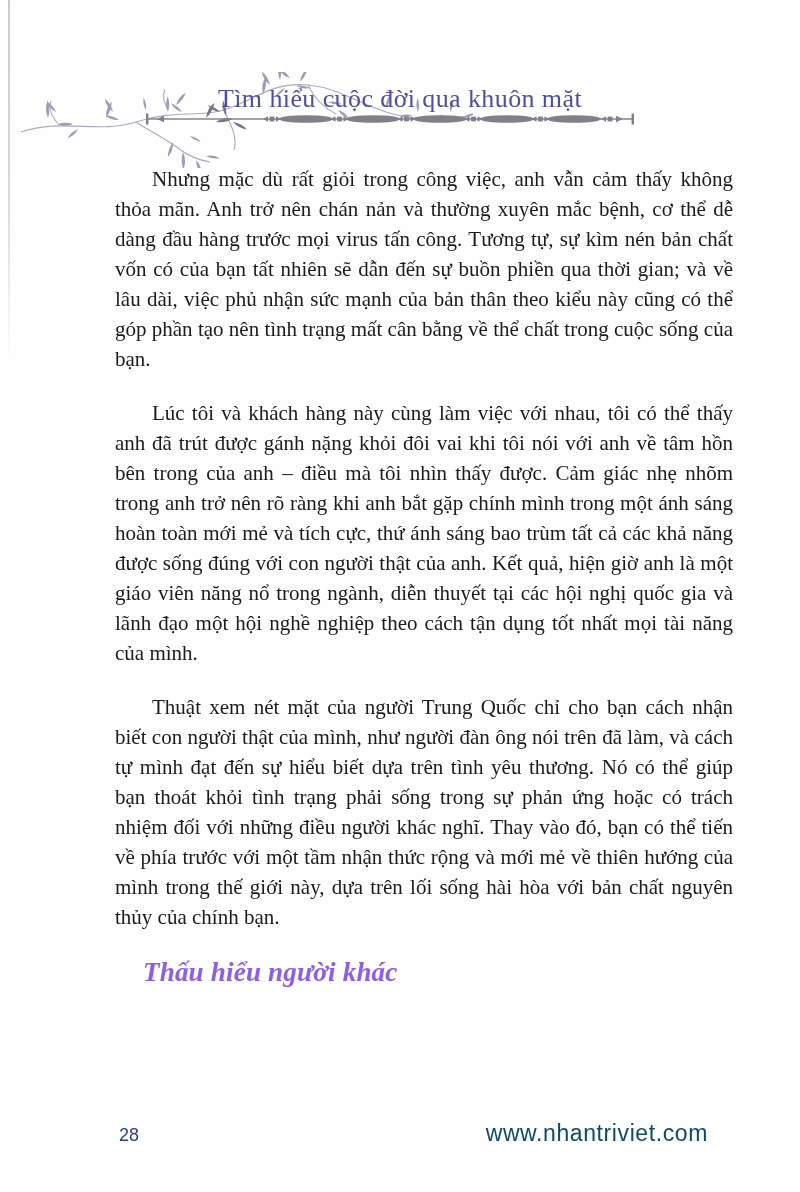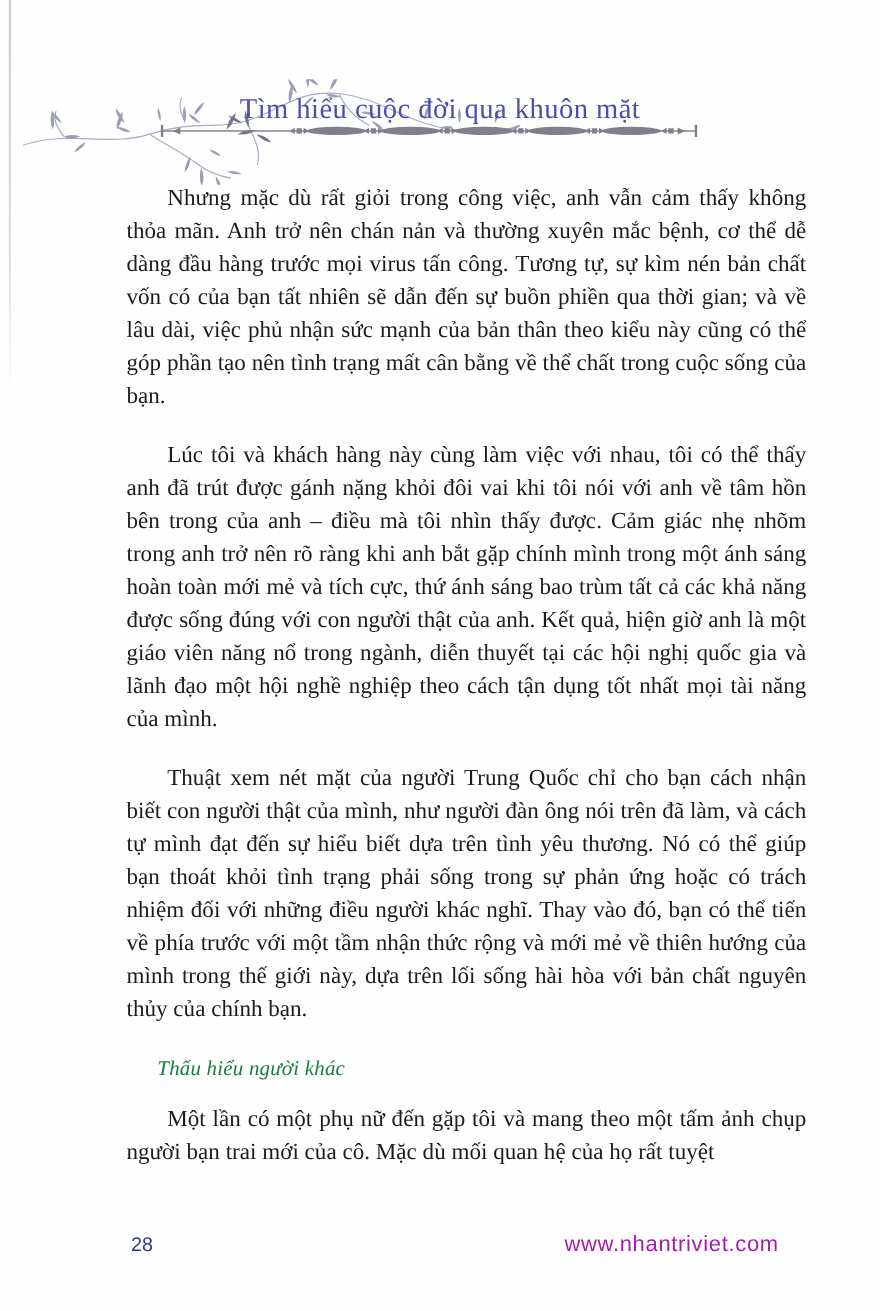--- a/index.html
+++ b/index.html
@@ -20,32 +20,32 @@
   .vine { position:absolute; left:18px; top:72px; }
   .divider { position:absolute; left:146px; top:110px; }
   .body-block { position:absolute; left:91px; top:164px; width:618px;margin-left:24px; }
   .body-block p {
     margin:0 0 24px 0;
     font-size:21px; line-height:30px; color:#1b1b1b;
     text-align:justify; text-indent:37px;
   }
   .section-heading {
     margin:21px 0 14px 28px;
-    font-size:19px; line-height:32px;
-    font-style:italic; font-weight:normal;
-    color:#15803d;
+    font-size:27px; line-height:32px;
+    font-style:italic; font-weight:bold;
+    color:#8b5cf6;
     letter-spacing:0.2px;
   }
   .footer-row {
     position:absolute; left:91px; right:92px; top:1120px;
     display:flex; justify-content:space-between; align-items:baseline;
     font-family:"Liberation Sans", sans-serif;
   }
   .page-num { font-size:18px; color:#2d3d8e; padding-left:28px; }
-  .website  { font-size:20px; color:#a21caf; letter-spacing:0.6px; }
+  .website  { font-size:23px; color:#0c4a6e; letter-spacing:0.6px; }
 </style>
 </head>
 <body>
 
 <div class="page">
 
   <div class="edge-line"></div>
 
   <svg class="vine" width="455" height="96" viewBox="0 0 455 96">
     <defs>
@@ -145,21 +145,20 @@
         <rect x="461.6" y="6.6" width="4.8" height="4.8"></rect>
       </g>
     </g>
   </svg>
 
   <main class="body-block">
     <p>Nhưng mặc dù rất giỏi trong công việc, anh vẫn cảm thấy không thỏa mãn. Anh trở nên chán nản và thường xuyên mắc bệnh, cơ thể dễ dàng đầu hàng trước mọi virus tấn công. Tương tự, sự kìm nén bản chất vốn có của bạn tất nhiên sẽ dẫn đến sự buồn phiền qua thời gian; và về lâu dài, việc phủ nhận sức mạnh của bản thân theo kiểu này cũng có thể góp phần tạo nên tình trạng mất cân bằng về thể chất trong cuộc sống của bạn.</p>
     <p>Lúc tôi và khách hàng này cùng làm việc với nhau, tôi có thể thấy anh đã trút được gánh nặng khỏi đôi vai khi tôi nói với anh về tâm hồn bên trong của anh – điều mà tôi nhìn thấy được. Cảm giác nhẹ nhõm trong anh trở nên rõ ràng khi anh bắt gặp chính mình trong một ánh sáng hoàn toàn mới mẻ và tích cực, thứ ánh sáng bao trùm tất cả các khả năng được sống đúng với con người thật của anh. Kết quả, hiện giờ anh là một giáo viên năng nổ trong ngành, diễn thuyết tại các hội nghị quốc gia và lãnh đạo một hội nghề nghiệp theo cách tận dụng tốt nhất mọi tài năng của mình.</p>
     <p>Thuật xem nét mặt của người Trung Quốc chỉ cho bạn cách nhận biết con người thật của mình, như người đàn ông nói trên đã làm, và cách tự mình đạt đến sự hiểu biết dựa trên tình yêu thương. Nó có thể giúp bạn thoát khỏi tình trạng phải sống trong sự phản ứng hoặc có trách nhiệm đối với những điều người khác nghĩ. Thay vào đó, bạn có thể tiến về phía trước với một tầm nhận thức rộng và mới mẻ về thiên hướng của mình trong thế giới này, dựa trên lối sống hài hòa với bản chất nguyên thủy của chính bạn.</p>
     <h2 class="section-heading">Thấu hiểu người khác</h2>
-    <p>Một lần có một phụ nữ đến gặp tôi và mang theo một tấm ảnh chụp người bạn trai mới của cô. Mặc dù mối quan hệ của họ rất tuyệt</p>
   </main>
 
   <div class="footer-row">
     <span class="page-num">28</span>
     <span class="website">www.nhantriviet.com</span>
   </div>
 
 </div>
 
 </body></html>

